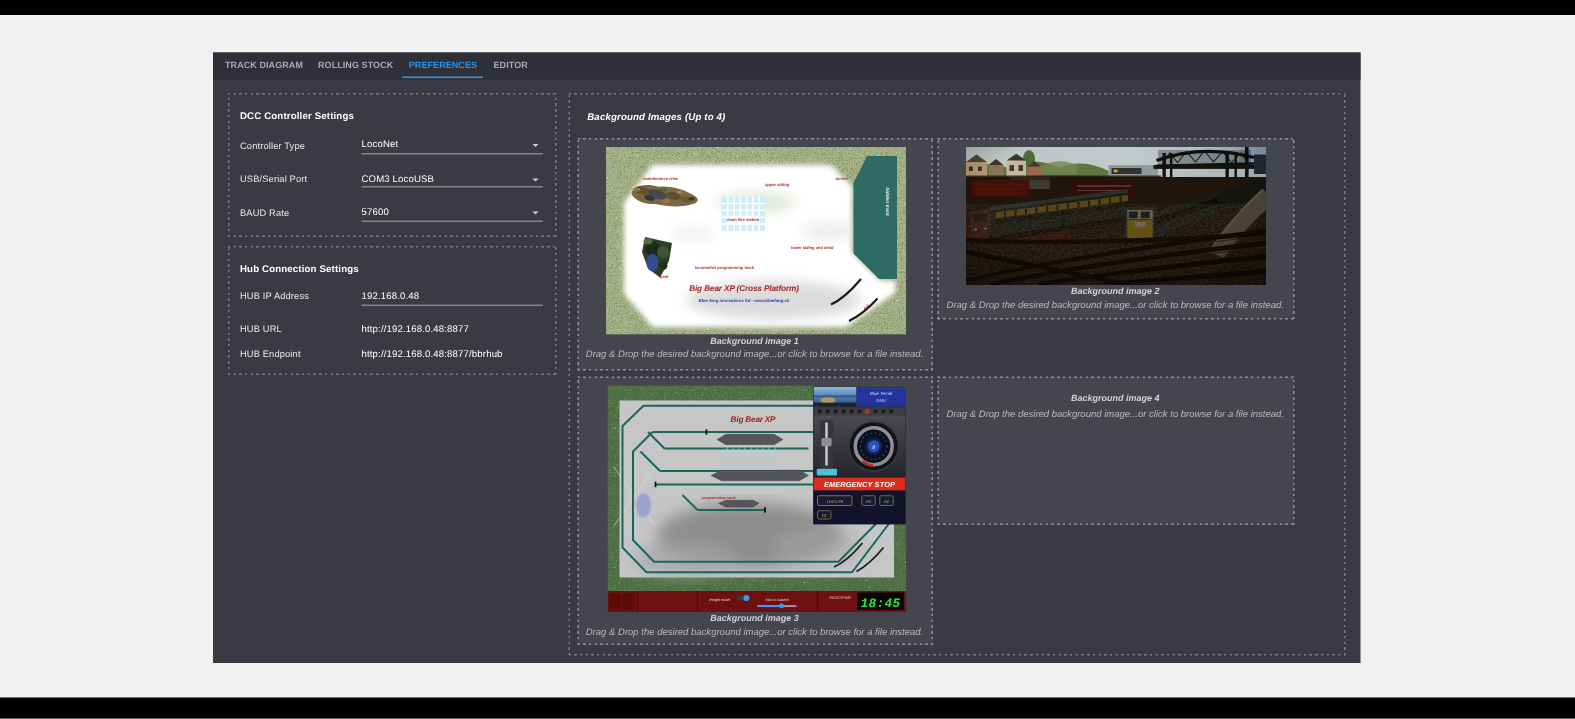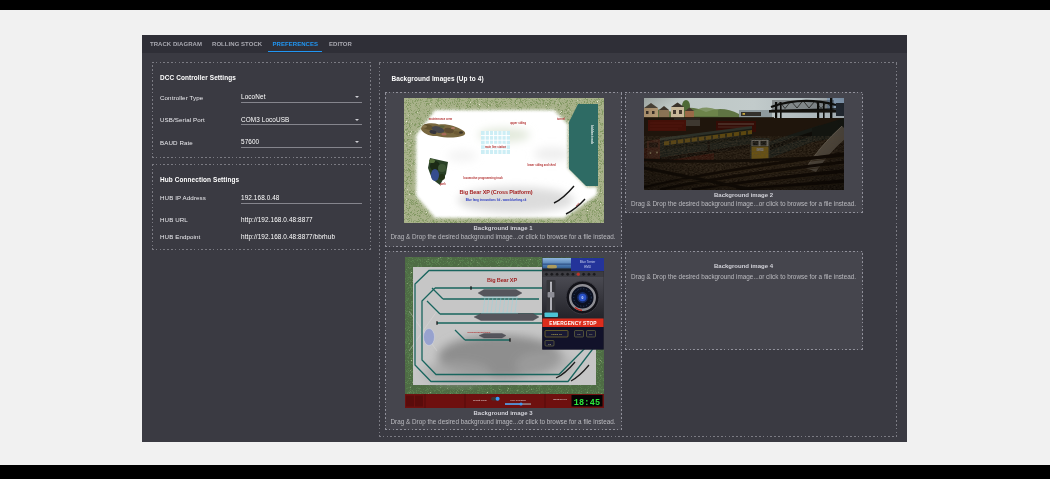--- a/index.html
+++ b/index.html
@@ -65,21 +65,21 @@
     <div class="h1" style="left:7px; top:11px;">Hub Connection Settings</div>
     <div class="lbl" style="left:7px; top:29px;">HUB IP Address</div>
     <div class="val" style="left:88px; top:28.5px;">192.168.0.48</div>
     <div class="uline" style="left:88px; top:38px; width:121px;"></div>
     <div class="lbl" style="left:7px; top:51px;">HUB URL</div>
     <div class="val" style="left:88px; top:50.5px;">http://192.168.0.48:8877</div>
     <div class="lbl" style="left:7px; top:68px;">HUB Endpoint</div>
     <div class="val" style="left:88px; top:67.5px;">http://192.168.0.48:8877/bbrhub</div>
   </div>
 
-  <div class="card" style="left:236.5px; top:27px; width:518px; height:375px;">
+  <div class="card" style="left:236.5px; top:27px; width:518px; height:375px;font-style:italic;">
     <div class="h1" style="left:12px; top:12px;">Background Images (Up to 4)</div>
 
     <div class="zone" id="zone1" style="left:5px; top:29px; width:237px; height:155px;">
       <div id="img1" style="position:absolute; left:18px; top:4.5px; width:200px; height:125px;">
 <svg width="200" height="125" viewBox="0 0 200 125">
 <defs>
 <filter id="g1n" x="0" y="0" width="1" height="1">
  <feTurbulence type="turbulence" baseFrequency="0.9" numOctaves="3" seed="7"></feTurbulence>
  <feColorMatrix type="matrix" values="0 0 0 0 0.22  0 0 0 0 0.31  0 0 0 0 0.12  0 0 0 4 -1.2"></feColorMatrix>
  <feComposite operator="in" in2="SourceGraphic"></feComposite>

